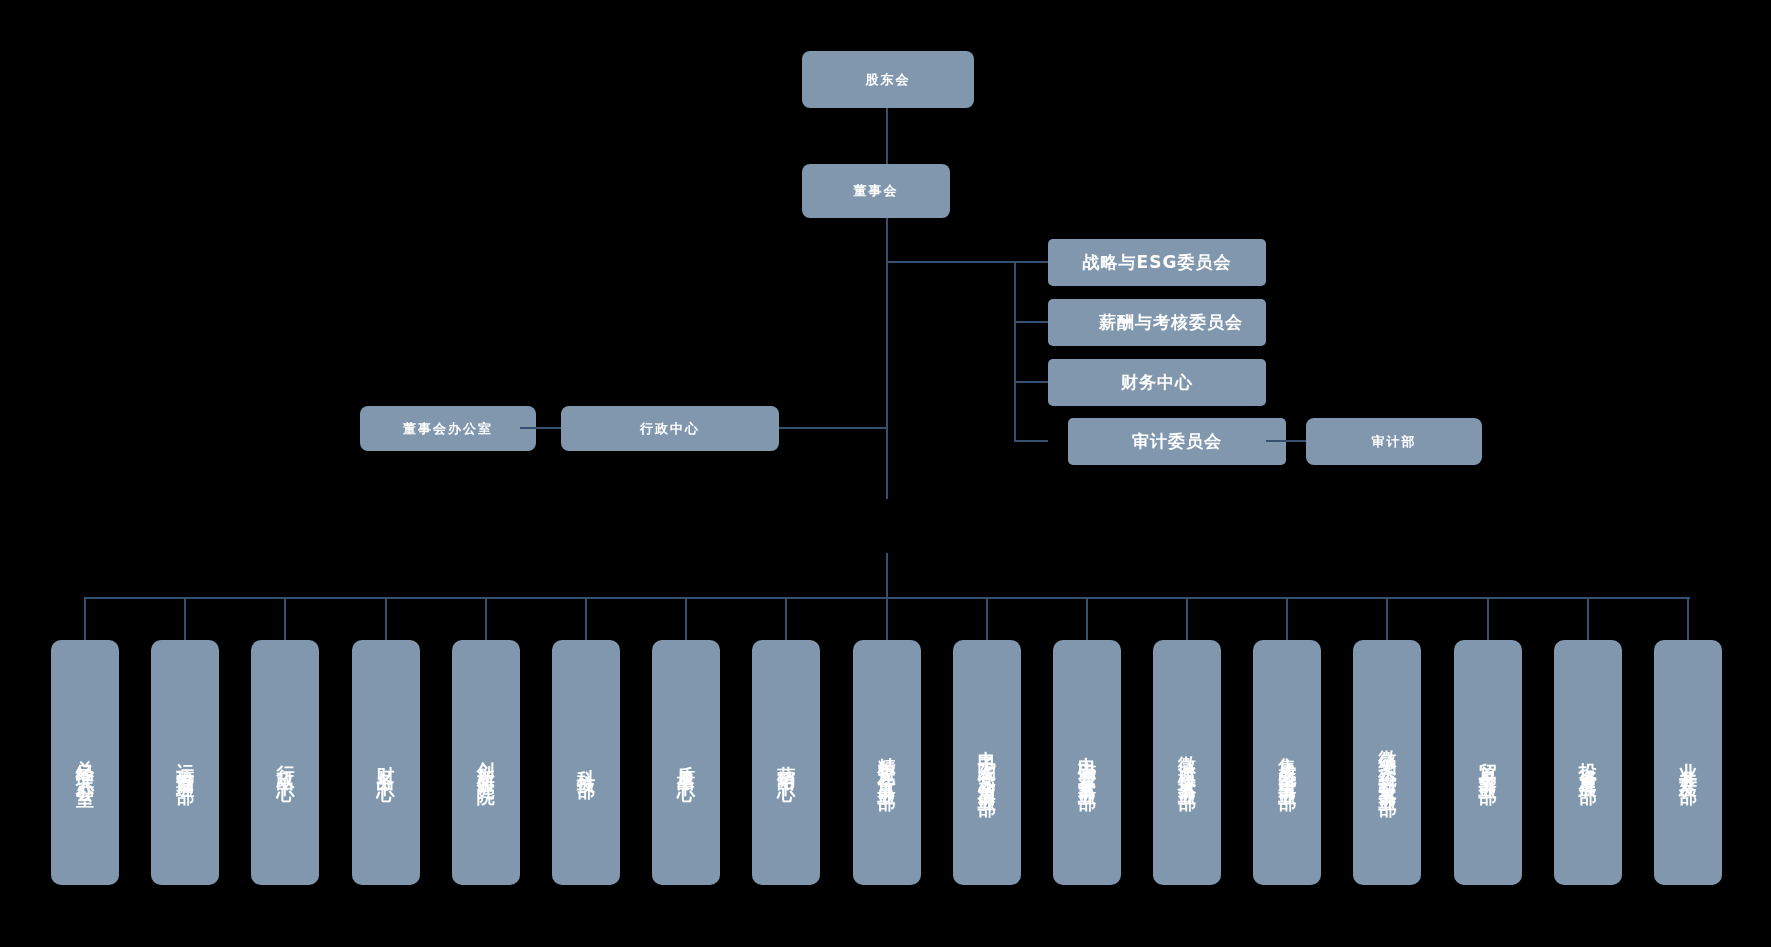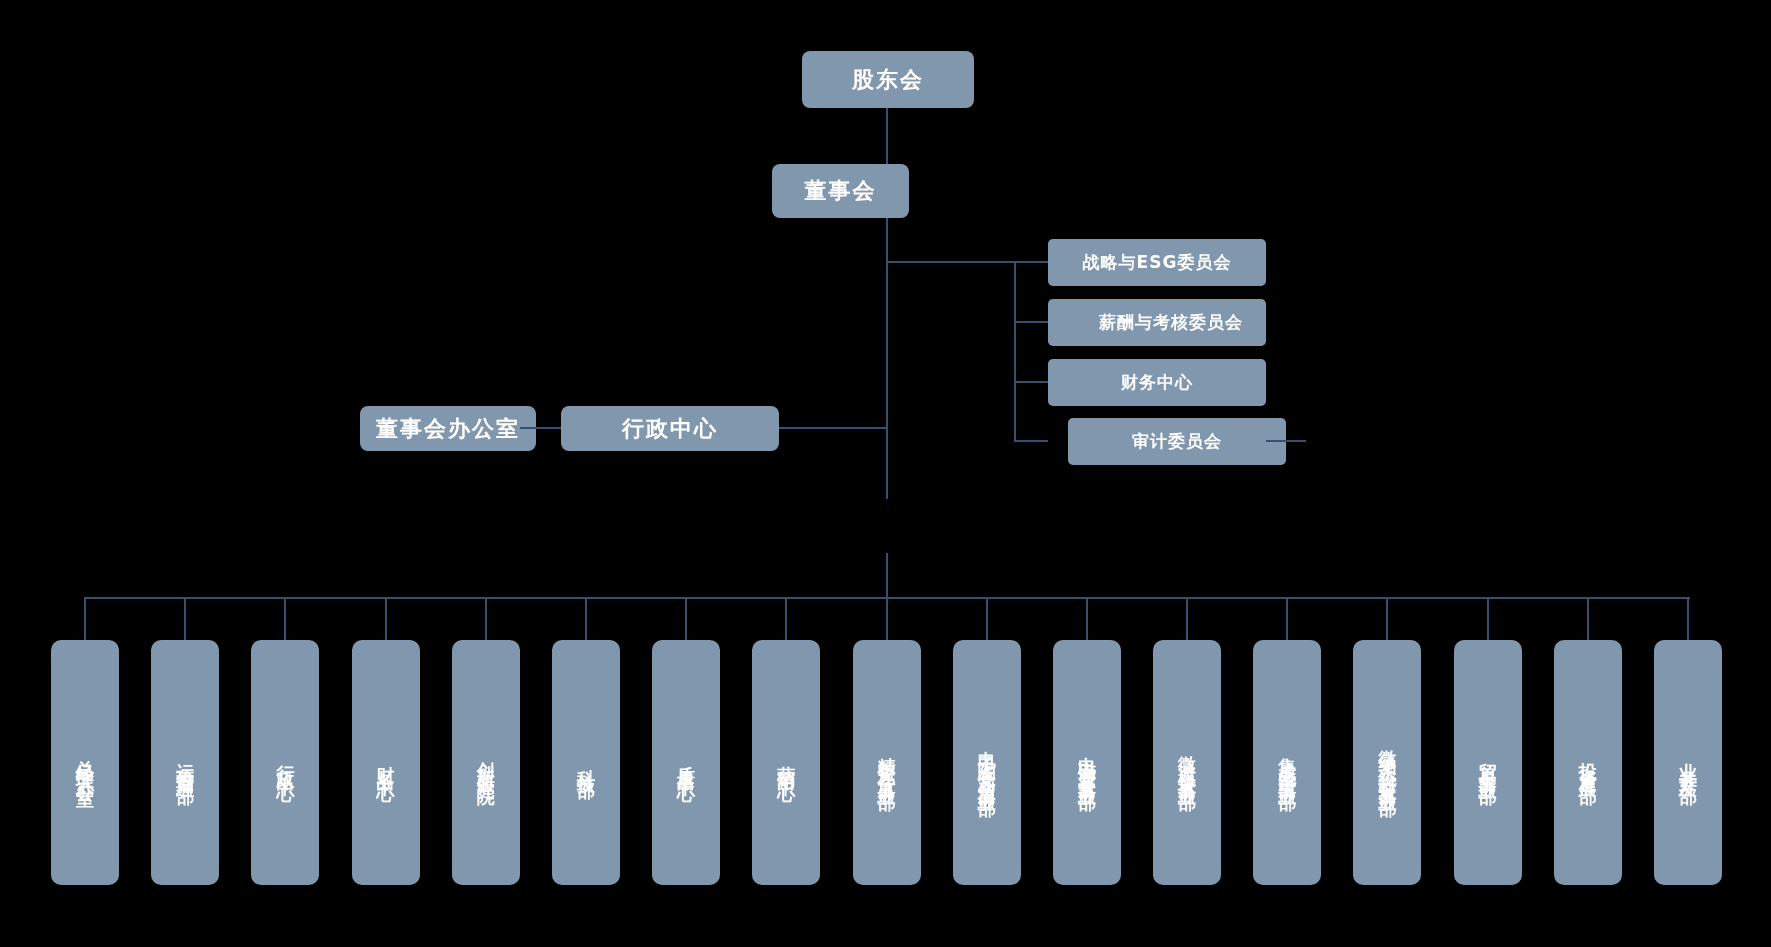--- a/index.html
+++ b/index.html
@@ -16,45 +16,46 @@
     color:#fff;
     display:flex;
     align-items:center;
     justify-content:center;
     font-weight:bold;
     border-radius:8px;
     box-sizing:border-box;
     text-align:center;
     white-space:nowrap;
   }
-  .node.h{font-size:22px;letter-spacing:2px;font-family:Liberation Serif, serif;}
+  .node.h{font-size:13px;letter-spacing:2px;font-family:Liberation Serif, serif;}
   .node.committee{font-size:17px;letter-spacing:1px;border-radius:5px;}
   .node.dept{
     writing-mode:vertical-rl;
     text-orientation:upright;
     font-size:18px;
     letter-spacing:6px;
     border-radius:10px;
     white-space:normal;
   }
   .line{position:absolute;background:#36506f;}
 </style>
 </head>
 <body>
 
 <div class="canvas">
 
   <div class="node h" style="left:802px;top:51px;width:172px;height:57px">股东会</div>
 
-  <div class="node h" style="left:772px;top:164px;width:137px;height:54px">董事会</div>
+  <div class="node h" style="left:802px;top:164px;width:148px;height:54px">董事会</div>
 
   <div class="node h" style="left:360px;top:406px;width:176px;height:45px">董事会办公室</div>
 
   <div class="node h" style="left:561px;top:406px;width:218px;height:45px">行政中心</div>
 
+  <div class="node h" style="left:1306px;top:418px;width:176px;height:47px">审计部</div>
 
 
   <div id="committees">
       <div class="node committee" style="left: 1048px; top: 239px; width: 218px; height: 47px;">战略与ESG委员会</div>
       <div class="node committee" style="left: 1048px; top: 299px; width: 218px; height: 47px; padding-left: 28px;">薪酬与考核委员会</div>
       <div class="node committee" style="left: 1048px; top: 359px; width: 218px; height: 47px;">财务中心</div>
       <div class="node committee" style="left: 1048px; top: 418px; width: 218px; height: 47px; margin-left: 20px;">审计委员会</div>
     </div>
   <div id="departments">
       <div class="node dept" style="left: 51px; top: 640px; width: 68px; height: 245px;">总经理办公室</div>

